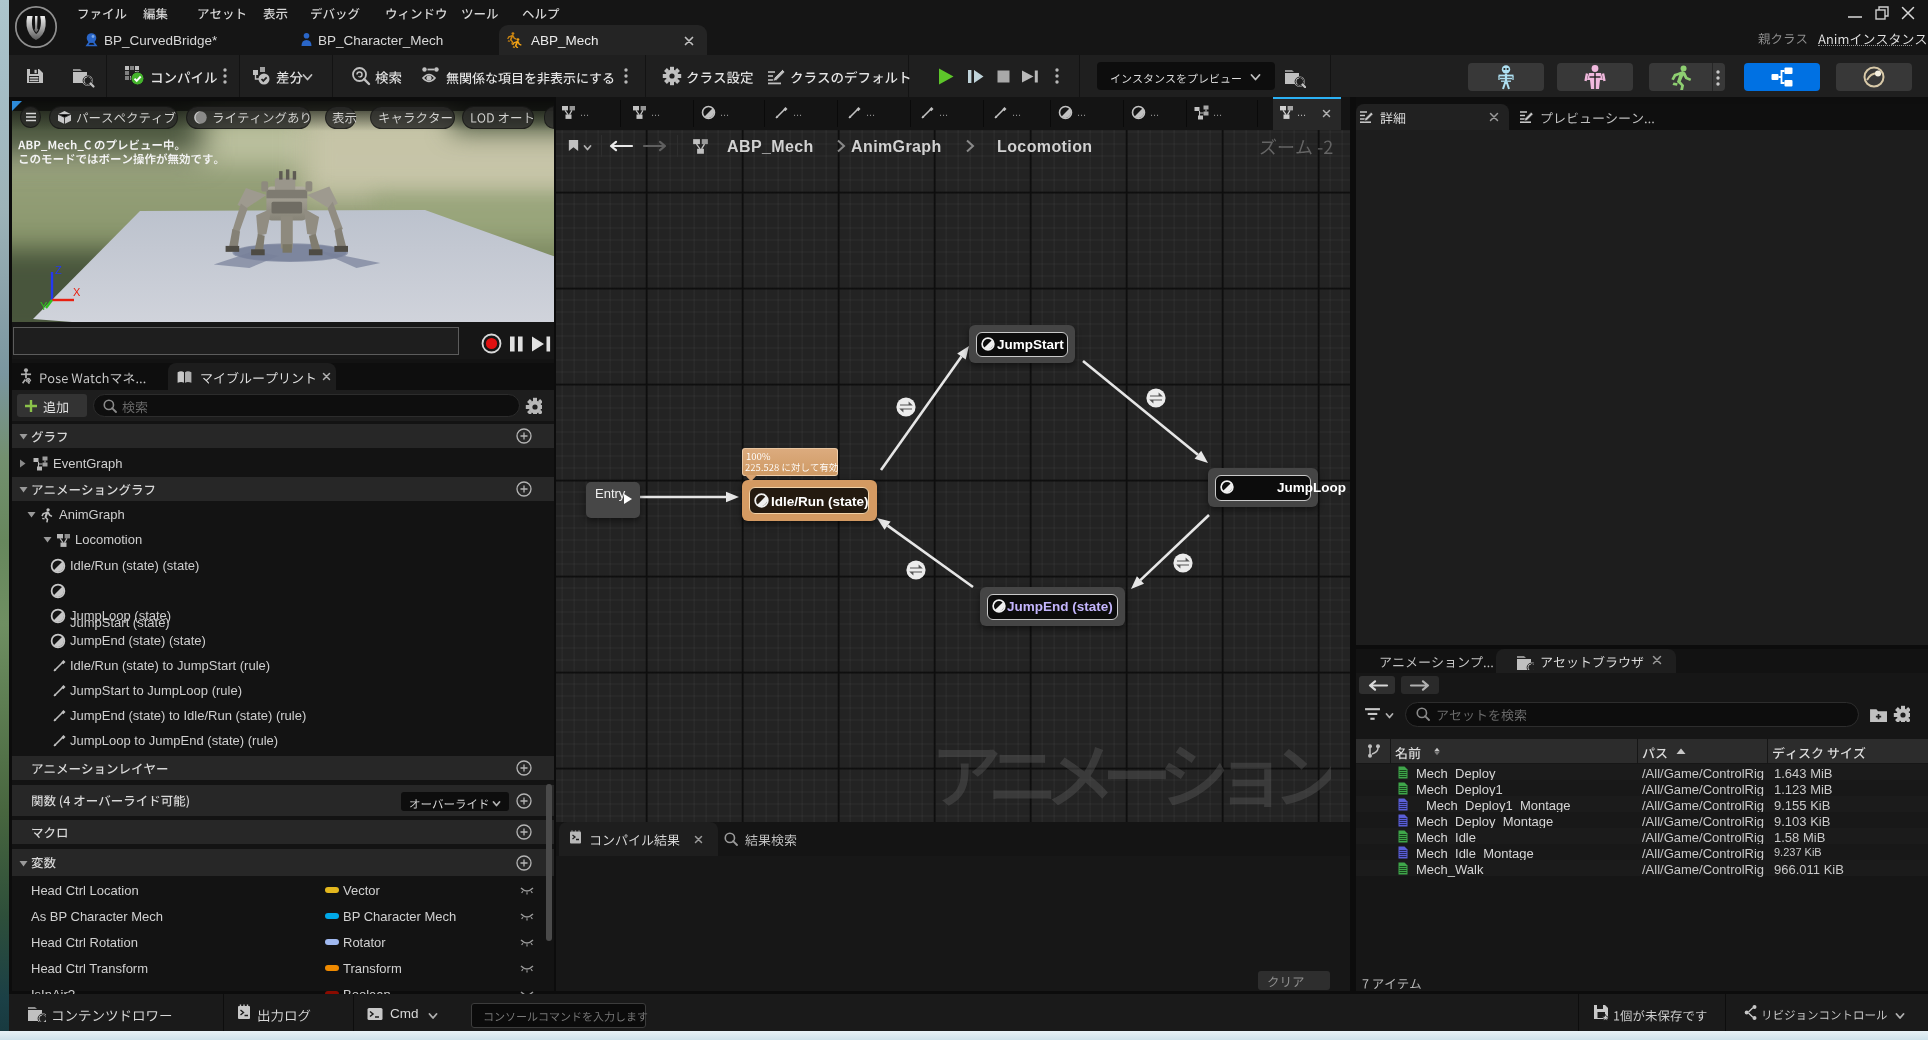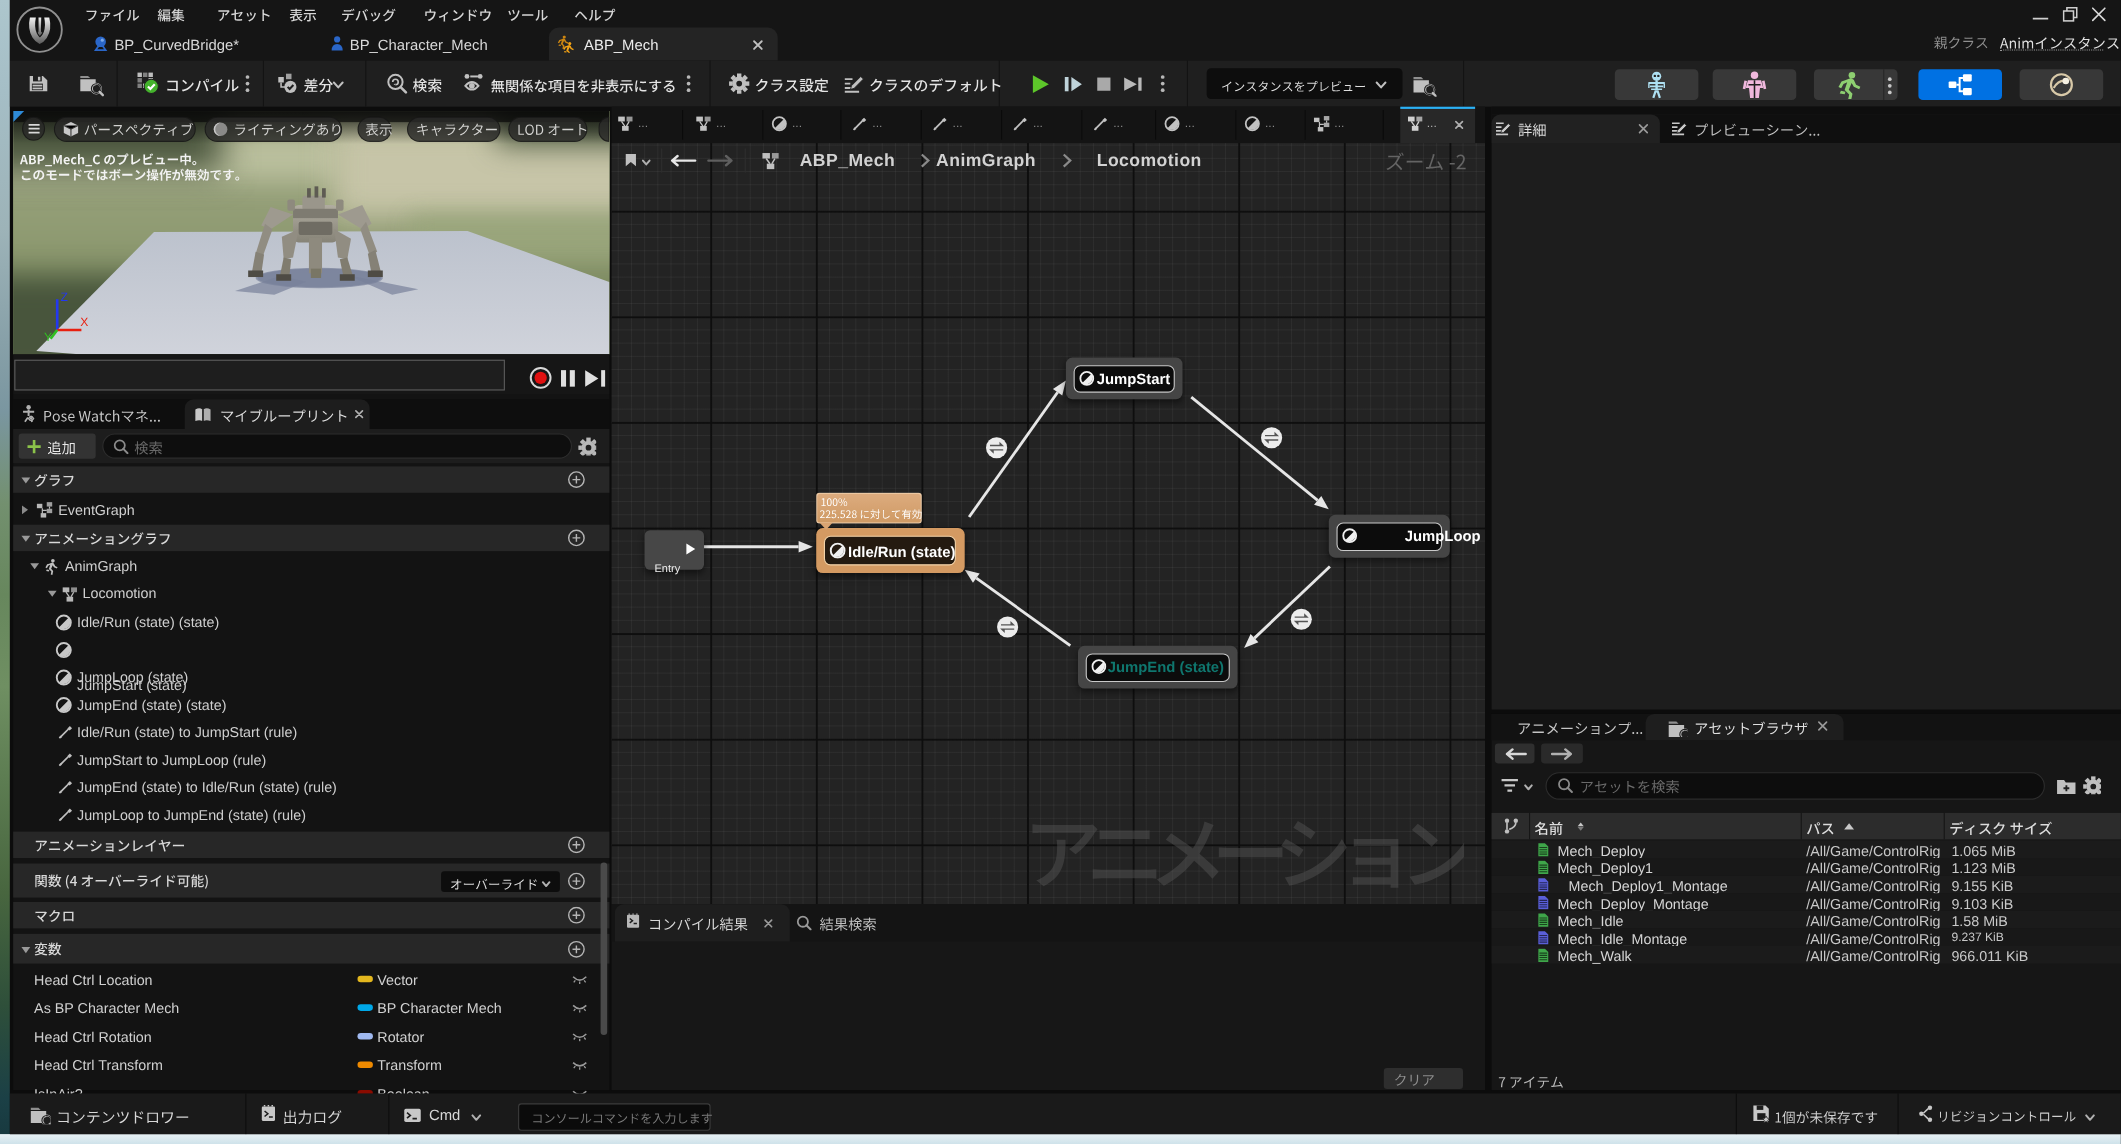--- a/index.html
+++ b/index.html
@@ -769,21 +769,21 @@
       <polygon points="-6,-2.6 2.6,-2.6 2.6,-5.4 6.8,-1.4 -6,-1.4" fill="#555"></polygon>
       <polygon points="6,2.6 -2.6,2.6 -2.6,5.4 -6.8,1.4 6,1.4" fill="#555"></polygon>
     </g>
     <g transform="translate(627 401)">
       <circle r="9.6" fill="#ececec"></circle>
       <polygon points="-6,-2.6 2.6,-2.6 2.6,-5.4 6.8,-1.4 -6,-1.4" fill="#555"></polygon>
       <polygon points="6,2.6 -2.6,2.6 -2.6,5.4 -6.8,1.4 6,1.4" fill="#555"></polygon>
     </g>
   </svg>
 <div style="left:586px;top:482px;width:54px;height:36px;background:#474747;border-radius:5px;box-shadow:0 3px 6px rgba(0,0,0,.45)"></div>
-<div style="position:absolute;left:595px;top:512px;font-size:10px;color:#f0f0f0;font-weight:400;white-space:pre;">Entry</div>
+<div style="position:absolute;left:595px;top:486px;font-size:13px;color:#f0f0f0;font-weight:400;white-space:pre;">Entry</div>
 <svg style="position:absolute;left:623px;top:493px" width="10" height="12" viewBox="0 0 10 12">
     <path d="M1 1 L9 6 L1 11 z" fill="#fff"></path>
   </svg>
 <div style="left:742px;top:480px;width:135px;height:41px;background:#d49a62;border-radius:6px;box-shadow:0 3px 7px rgba(0,0,0,.5)"></div>
 <div style="left:749px;top:487px;width:120px;height:27px;background:#241a10;border:1px solid #f2d2a8;border-radius:6px"></div>
 <svg style="position:absolute;left:754px;top:493px" width="15" height="15" viewBox="0 0 15 15">
     <circle cx="7.5" cy="7.5" r="6.3" fill="none" stroke="#f0f0f0" stroke-width="1.8"></circle>
     <path d="M11.9 3.1 A6.3 6.3 0 0 1 3.1 11.9 z" fill="#f0f0f0"></path>
   </svg>
 <div style="position:absolute;left:771px;top:494px;font-size:13.5px;color:#fff;font-weight:700;white-space:pre;">Idle/Run (state)</div>
@@ -810,21 +810,21 @@
     <circle cx="7.5" cy="7.5" r="6.3" fill="none" stroke="#f0f0f0" stroke-width="1.8"></circle>
     <path d="M11.9 3.1 A6.3 6.3 0 0 1 3.1 11.9 z" fill="#f0f0f0"></path>
   </svg>
 <div style="position:absolute;left:1235px;top:479.5px;font-size:13.5px;color:#fff;font-weight:700;white-space:pre;margin-left:42px;">JumpLoop</div>
 <div style="left:980px;top:587px;width:145px;height:39px;background:#454545;border-radius:6px;box-shadow:0 3px 6px rgba(0,0,0,.45)"></div>
 <div style="left:987px;top:593.5px;width:131px;height:26px;background:#0c0c0c;border:1px solid #c9c9c9;border-radius:6px"></div>
 <svg style="position:absolute;left:991.5px;top:599px" width="14" height="14" viewBox="0 0 15 15">
     <circle cx="7.5" cy="7.5" r="6.3" fill="none" stroke="#f0f0f0" stroke-width="1.8"></circle>
     <path d="M11.9 3.1 A6.3 6.3 0 0 1 3.1 11.9 z" fill="#f0f0f0"></path>
   </svg>
-<div style="position:absolute;left:1007px;top:598.5px;font-size:13.5px;color:#0f766e;font-weight:700;white-space:pre;">JumpEnd (state)</div>
+<div style="position:absolute;left:1007px;top:598.5px;font-size:13.5px;color:#c4b5fd;font-weight:700;white-space:pre;">JumpEnd (state)</div>
 <div style="left:556px;top:822px;width:794px;height:169px;background:#171717"></div>
 <div style="left:556px;top:822px;width:794px;height:34px;background:#141414"></div>
 <div style="left:559px;top:822px;width:159px;height:34px;background:#1e1e1e;border-radius:8px 8px 0 0"></div>
 <svg style="position:absolute;left:568px;top:830px" width="15" height="15" viewBox="0 0 15 15">
     <rect x="2" y="1.5" width="11" height="12" rx="1" fill="#b8b8b8"></rect>
     <path d="M4.5 5 l2.5 2 l-2.5 2 M8 9.5 h3" stroke="#1c1c1c" stroke-width="1.3" fill="none"></path>
     <path d="M4 1.5 v-1 M7.5 1.5 v-1 M11 1.5 v-1" stroke="#b8b8b8" stroke-width="1.2"></path>
   </svg>
 <svg class="t" style="left:589px;top:830px" width="93" height="18.8" viewBox="0 -15.1 93 18.8">
     <path d="M2.1 -1.7V-0.6C2.4 -0.6 3 -0.6 3.5 -0.6H9.9L9.9 0.1H11C11 -0.1 11 -0.7 11 -1.1V-7.9C11 -8.2 11 -8.6 11 -8.9C10.8 -8.9 10.4 -8.8 10.1 -8.8H3.7C3.2 -8.8 2.7 -8.9 2.2 -8.9V-7.8C2.5 -7.8 3.2 -7.8 3.7 -7.8H9.9V-1.7H3.5C3 -1.7 2.4 -1.7 2.1 -1.7Z M16 -9.5 15.2 -8.7C16.2 -8.1 17.8 -6.7 18.4 -6L19.3 -6.8C18.5 -7.6 16.9 -8.9 16 -9.5ZM14.8 -0.8 15.5 0.2C17.7 -0.2 19.3 -0.9 20.6 -1.8C22.6 -3 24.1 -4.8 25 -6.4L24.4 -7.5C23.6 -5.9 22 -4 20 -2.7C18.8 -1.9 17.1 -1.2 14.8 -0.8Z M36.2 -9.1C36.2 -9.5 36.6 -9.9 37 -9.9C37.5 -9.9 37.9 -9.5 37.9 -9.1C37.9 -8.6 37.5 -8.2 37 -8.2C36.6 -8.2 36.2 -8.6 36.2 -9.1ZM35.6 -9.1C35.6 -8.3 36.2 -7.6 37 -7.6C37.8 -7.6 38.5 -8.3 38.5 -9.1C38.5 -9.9 37.8 -10.5 37 -10.5C36.2 -10.5 35.6 -9.9 35.6 -9.1ZM28.8 -3.9C28.4 -2.8 27.7 -1.5 26.8 -0.4L27.9 0.1C28.7 -0.9 29.4 -2.3 29.8 -3.5C30.4 -4.8 30.8 -6.7 31 -7.5C31.1 -7.8 31.2 -8.2 31.3 -8.5L30.1 -8.7C29.9 -7.2 29.4 -5.3 28.8 -3.9ZM35.2 -4.4C35.8 -3 36.4 -1.3 36.7 0.1L37.9 -0.3C37.5 -1.5 36.8 -3.5 36.3 -4.8C35.8 -6.1 34.9 -7.9 34.4 -8.9L33.3 -8.5C33.9 -7.6 34.7 -5.7 35.2 -4.4Z M40.1 -4.7 40.6 -3.7C42.4 -4.2 44.2 -5 45.6 -5.8V-1C45.6 -0.5 45.6 0.2 45.5 0.4H46.8C46.7 0.1 46.7 -0.5 46.7 -1V-6.5C48 -7.4 49.2 -8.3 50.2 -9.4L49.3 -10.2C48.5 -9.1 47.2 -8 45.8 -7.1C44.4 -6.2 42.4 -5.3 40.1 -4.7Z M58.8 -0.3 59.5 0.3C59.6 0.2 59.7 0.1 59.9 0C61.5 -0.7 63.3 -2.1 64.4 -3.6L63.8 -4.5C62.8 -3 61.2 -1.8 60 -1.3C60 -1.7 60 -8 60 -8.8C60 -9.3 60 -9.6 60 -9.8H58.8C58.8 -9.6 58.9 -9.3 58.9 -8.8C58.9 -8 58.9 -1.6 58.9 -1C58.9 -0.7 58.9 -0.5 58.8 -0.3ZM52.9 -0.3 53.8 0.3C54.9 -0.6 55.8 -1.9 56.1 -3.2C56.5 -4.5 56.5 -7.3 56.5 -8.8C56.5 -9.2 56.6 -9.6 56.6 -9.7H55.4C55.5 -9.4 55.5 -9.2 55.5 -8.8C55.5 -7.3 55.5 -4.7 55.1 -3.5C54.7 -2.3 54 -1.1 52.9 -0.3Z M69 -3.3C69.4 -2.5 69.7 -1.5 69.8 -0.8L70.7 -1C70.5 -1.7 70.1 -2.8 69.8 -3.5ZM66.2 -3.5C66 -2.3 65.8 -1.2 65.3 -0.4C65.5 -0.3 65.9 -0.1 66.1 -0C66.5 -0.8 66.8 -2.1 67 -3.3ZM70.8 -6.2V-5.3H77.2V-6.2H74.4V-8.2H77.5V-9.1H74.4V-10.9H73.4V-9.1H70.4V-8.2H73.4V-6.2ZM71.2 -3.9V1H72.1V0.4H75.9V1H76.8V-3.9ZM72.1 -0.5V-3H75.9V-0.5ZM65.5 -5.1 65.5 -4.2 67.7 -4.3V1.1H68.6V-4.4L69.7 -4.5C69.8 -4.2 69.9 -3.9 70 -3.7L70.7 -4.1C70.5 -4.8 70 -5.9 69.4 -6.7L68.7 -6.4C68.9 -6.1 69.1 -5.7 69.3 -5.3L67.2 -5.2C68.2 -6.3 69.2 -7.8 70 -9.1L69.1 -9.4C68.7 -8.7 68.2 -7.9 67.7 -7C67.5 -7.3 67.2 -7.6 66.9 -7.9C67.4 -8.7 68 -9.7 68.4 -10.6L67.5 -10.9C67.3 -10.2 66.8 -9.2 66.4 -8.5L66 -8.8L65.5 -8.2C66.1 -7.6 66.8 -6.9 67.2 -6.3C66.9 -5.9 66.6 -5.5 66.3 -5.1Z M80.1 -10.3V-5.1H84V-4H78.8V-3.1H83.2C82 -1.9 80.2 -0.8 78.5 -0.2C78.7 0 79 0.4 79.1 0.6C80.9 -0 82.7 -1.3 84 -2.7V1H85V-2.8C86.3 -1.4 88.2 -0.1 89.9 0.5C90 0.3 90.3 -0.1 90.5 -0.3C88.9 -0.8 87 -1.9 85.8 -3.1H90.2V-4H85V-5.1H89V-10.3ZM81.1 -7.3H84V-6H81.1ZM85 -7.3H88V-6H85ZM81.1 -9.5H84V-8.1H81.1ZM85 -9.5H88V-8.1H85Z" fill="#d8d8d8"></path>
@@ -956,21 +956,21 @@
 <svg class="t" style="left:1772px;top:743px" width="95.9" height="18.8" viewBox="0 -15.1 95.9 18.8">
     <path d="M2.6 -9.6V-8.3C2.9 -8.3 3.4 -8.3 3.8 -8.3C4.6 -8.3 7.5 -8.3 8.2 -8.3C8.6 -8.3 9.1 -8.3 9.5 -8.3V-9.6C9.1 -9.6 8.6 -9.6 8.2 -9.6C7.5 -9.6 4.6 -9.6 3.8 -9.6C3.4 -9.6 3 -9.6 2.6 -9.6ZM10.2 -10.6 9.4 -10.3C9.8 -9.8 10.2 -9 10.4 -8.5L11.3 -8.8C11 -9.3 10.6 -10.2 10.2 -10.6ZM11.7 -11.2 10.9 -10.8C11.2 -10.3 11.7 -9.6 11.9 -9L12.8 -9.4C12.5 -9.9 12.1 -10.7 11.7 -11.2ZM1 -6.3V-5C1.4 -5 1.8 -5 2.2 -5H6C5.9 -3.9 5.7 -2.8 5.2 -2C4.7 -1.2 3.7 -0.4 2.8 -0L4 0.9C5.1 0.3 6.1 -0.7 6.6 -1.6C7.1 -2.5 7.3 -3.7 7.4 -5H10.7C11.1 -5 11.5 -5 11.8 -5V-6.3C11.5 -6.3 11 -6.3 10.7 -6.3C10 -6.3 3 -6.3 2.2 -6.3C1.8 -6.3 1.4 -6.3 1 -6.3Z M14.5 -3.5 15.1 -2.3C16.4 -2.7 17.9 -3.3 19 -3.9V-0.2C19 0.2 19 0.8 19 1.1H20.5C20.4 0.8 20.4 0.2 20.4 -0.2V-4.7C21.6 -5.5 22.7 -6.4 23.3 -7.1L22.3 -8.1C21.7 -7.3 20.4 -6.2 19.2 -5.4C18.1 -4.8 16.2 -3.9 14.5 -3.5Z M36.6 -8.7 35.8 -9.4C35.5 -9.3 35.1 -9.2 34.6 -9.2C34.1 -9.2 30.4 -9.2 29.8 -9.2C29.4 -9.2 28.6 -9.3 28.4 -9.3V-7.9C28.6 -7.9 29.3 -7.9 29.8 -7.9C30.3 -7.9 34.1 -7.9 34.6 -7.9C34.3 -6.9 33.4 -5.5 32.5 -4.5C31.2 -3.1 29.3 -1.5 27.2 -0.7L28.2 0.4C30.1 -0.5 31.8 -1.9 33.2 -3.3C34.5 -2.1 35.8 -0.7 36.7 0.5L37.8 -0.6C37 -1.5 35.4 -3.2 34.1 -4.4C35 -5.5 35.8 -7 36.2 -8.1C36.3 -8.3 36.5 -8.6 36.6 -8.7Z M46.2 -10.1 44.7 -10.6C44.6 -10.2 44.4 -9.7 44.2 -9.4C43.6 -8.3 42.4 -6.5 40.1 -5.1L41.3 -4.3C42.6 -5.2 43.7 -6.3 44.6 -7.5H48.6C48.4 -6.4 47.6 -4.7 46.6 -3.6C45.5 -2.3 43.9 -1.1 41.4 -0.4L42.6 0.7C45.1 -0.2 46.6 -1.4 47.8 -2.9C49 -4.3 49.8 -6.1 50.1 -7.3C50.2 -7.6 50.4 -7.9 50.5 -8.1L49.4 -8.8C49.2 -8.7 48.8 -8.6 48.5 -8.6H45.3L45.5 -9C45.7 -9.2 45.9 -9.7 46.2 -10.1Z M55.7 -7.7V-6.3C56 -6.3 56.5 -6.3 57.1 -6.3H58.4V-4.4C58.4 -3.8 58.3 -3.3 58.3 -3.1H59.7C59.7 -3.3 59.7 -3.8 59.7 -4.4V-6.3H63.1V-5.8C63.1 -2.4 62 -1.2 59.5 -0.3L60.6 0.7C63.7 -0.7 64.4 -2.5 64.4 -5.9V-6.3H65.7C66.3 -6.3 66.8 -6.3 67 -6.3V-7.7C66.7 -7.6 66.3 -7.6 65.7 -7.6H64.4V-9.1C64.4 -9.6 64.5 -10 64.5 -10.2H63C63.1 -10 63.1 -9.6 63.1 -9.1V-7.6H59.7V-9.1C59.7 -9.6 59.7 -9.9 59.8 -10.1H58.3C58.3 -9.8 58.4 -9.4 58.4 -9.1V-7.6H57.1C56.5 -7.6 55.9 -7.6 55.7 -7.7Z M68.9 -4.8 69.5 -3.6C71.3 -4.1 73 -4.8 74.3 -5.6V-1.1C74.3 -0.5 74.3 0.2 74.3 0.5H75.9C75.8 0.2 75.8 -0.5 75.8 -1.1V-6.4C77.1 -7.3 78.3 -8.3 79.3 -9.3L78.2 -10.3C77.3 -9.3 75.9 -8.1 74.6 -7.2C73.1 -6.3 71.2 -5.5 68.9 -4.8Z M92.4 -11.1 91.5 -10.8C91.9 -10.3 92.3 -9.6 92.6 -9L93.4 -9.4C93.2 -9.8 92.7 -10.7 92.4 -11.1ZM91.3 -8.5 91.1 -8.6 91.9 -8.9C91.6 -9.4 91.2 -10.2 90.8 -10.7L90 -10.3C90.3 -9.9 90.7 -9.2 90.9 -8.7L90.4 -9.1C90.2 -9 89.8 -9 89.3 -9C88.8 -9 85 -9 84.5 -9C84.1 -9 83.3 -9 83 -9.1V-7.6C83.3 -7.6 84 -7.7 84.5 -7.7C85 -7.7 88.7 -7.7 89.2 -7.7C88.9 -6.7 88 -5.2 87.2 -4.2C85.9 -2.8 83.9 -1.2 81.8 -0.4L82.9 0.7C84.7 -0.2 86.5 -1.6 87.9 -3.1C89.2 -1.9 90.5 -0.4 91.3 0.7L92.5 -0.3C91.7 -1.3 90.1 -3 88.8 -4.1C89.7 -5.3 90.4 -6.7 90.9 -7.8C91 -8 91.2 -8.4 91.3 -8.5Z" fill="#dcdcdc"></path>
   </svg>
 <div style="left:1356px;top:764px;width:572px;height:16px;background:#1b1b1b"></div>
 <svg style="position:absolute;left:1397px;top:765.5px" width="12" height="13" viewBox="0 0 12 13">
     <path d="M1.5 0.5 h6 l3 3 v9 h-9 z" fill="#3fa64a"></path>
     <path d="M2.5 4.5 h7 M2.5 6.5 h7 M2.5 8.5 h7 M2.5 10.5 h7" stroke="rgba(0,0,0,.6)" stroke-width="1"></path>
   </svg>
 <div style="position:absolute;left:1416px;top:765.5px;font-size:13px;color:#d6d6d6;font-weight:400;white-space:pre;">Mech_Deploy</div>
 <div style="position:absolute;left:1642px;top:765.5px;font-size:13px;color:#c9c9c9;font-weight:400;white-space:pre;">/All/Game/ControlRig</div>
-<div style="position:absolute;left:1774px;top:765.5px;font-size:13px;color:#c9c9c9;font-weight:400;white-space:pre;">1.065 MiB</div>
+<div style="position:absolute;left:1774px;top:765.5px;font-size:13px;color:#c9c9c9;font-weight:400;white-space:pre;">1.643 MiB</div>
 <div style="left:1356px;top:780px;width:572px;height:16px;background:#181818"></div>
 <svg style="position:absolute;left:1397px;top:781.5px" width="12" height="13" viewBox="0 0 12 13">
     <path d="M1.5 0.5 h6 l3 3 v9 h-9 z" fill="#3fa64a"></path>
     <path d="M2.5 4.5 h7 M2.5 6.5 h7 M2.5 8.5 h7 M2.5 10.5 h7" stroke="rgba(0,0,0,.6)" stroke-width="1"></path>
   </svg>
 <div style="position:absolute;left:1416px;top:781.5px;font-size:13px;color:#d6d6d6;font-weight:400;white-space:pre;">Mech_Deploy1</div>
 <div style="position:absolute;left:1642px;top:781.5px;font-size:13px;color:#c9c9c9;font-weight:400;white-space:pre;">/All/Game/ControlRig</div>
 <div style="position:absolute;left:1774px;top:781.5px;font-size:13px;color:#c9c9c9;font-weight:400;white-space:pre;">1.123 MiB</div>
 <div style="left:1356px;top:796px;width:572px;height:16px;background:#1b1b1b"></div>
 <svg style="position:absolute;left:1397px;top:797.5px" width="12" height="13" viewBox="0 0 12 13">

